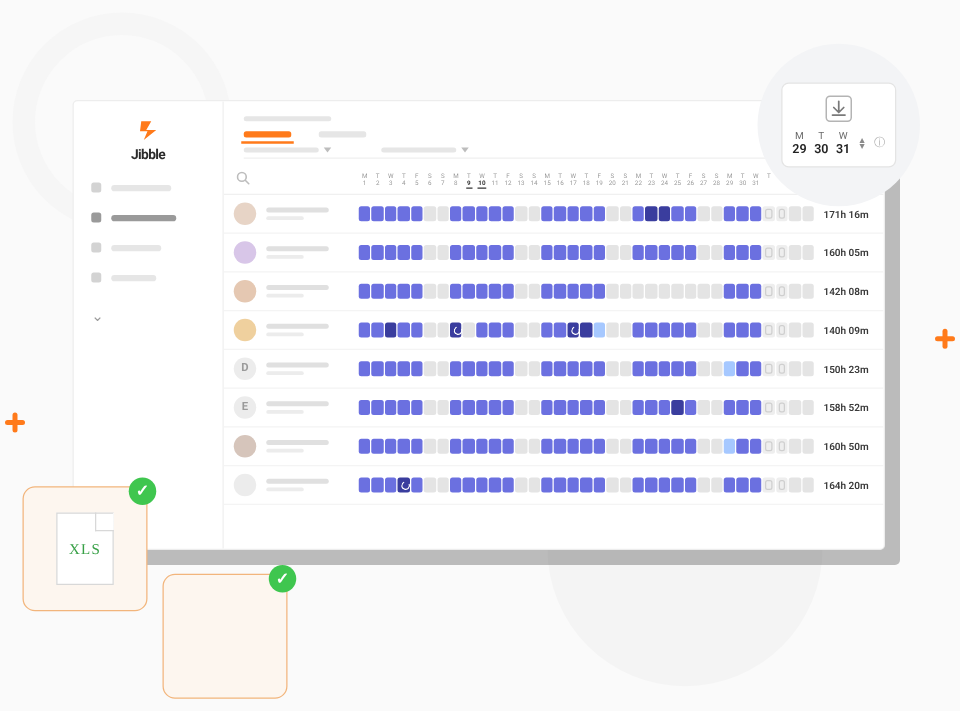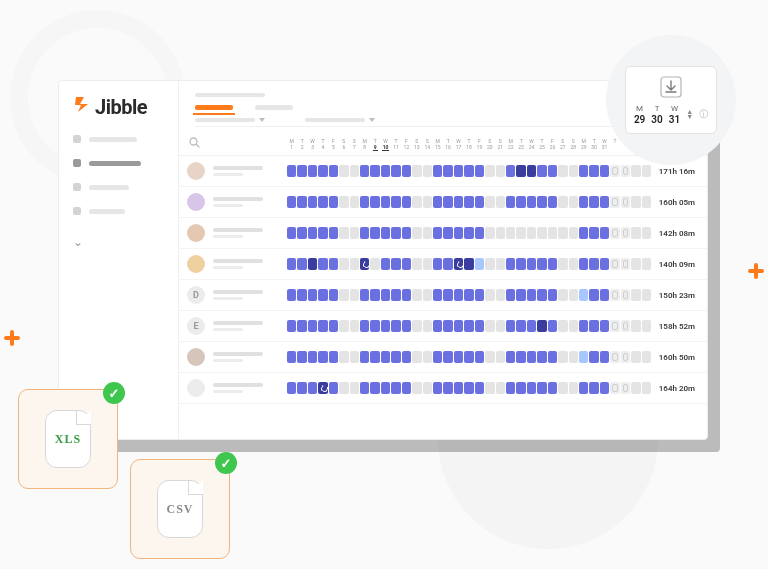--- a/index.html
+++ b/index.html
@@ -66,25 +66,26 @@
   .sidebar {
     width: 120px;
     border-right: 1px solid #f0f0f0;
     padding: 14px 14px;
     display: flex;
     flex-direction: column;
     gap: 10px;
   }
   .brand {
     display: flex;
-    align-items: flex-start;
+    align-items: center;
     gap: 4px;
     font-weight: 700;
-    font-size: 20px;
+    font-size: 11px;
     letter-spacing: -0.5px;
+    flex-direction: column;
   }
   .brand svg { display: block; }
   .nav-item {
     display: flex;
     align-items: center;
     gap: 8px;
     margin-top: 6px;
   }
   .nav-dot {
     width: 8px; height: 8px;
@@ -308,26 +309,26 @@
     display: flex;
     align-items: center; justify-content: center;
     z-index: 10;
   }
   .file-badge.xls { bottom: 80px; left: 18px; }
   .file-badge.csv { bottom: 10px; left: 130px; }
   .file {
     width: 46px; height: 58px;
     background: #fff;
     border: 1.5px solid #d8d8d8;
-    border-radius: 12px;
+    border-radius: 0;
     position: relative;
     display: flex;
     align-items: center; justify-content: center;
     font-family: "Comic Sans MS", "Segoe Script", cursive;
-    font-weight: 700;
+    font-weight: 400;
     color: #8c8c8c;
     letter-spacing: 1px;
   }
   .file:before {
     content: '';
     position: absolute;
     top: -1px; right: -1px;
     width: 14px; height: 14px;
     background: linear-gradient(135deg, transparent 49%, #fff 51%);
     border-left: 1.5px solid #d8d8d8;
@@ -963,17 +964,14 @@
   </div>
 </div>
 
 <div class="file-badge xls">
   <div class="file">
       <span>XLS</span>
     </div>
   <div class="check">✓</div>
 </div>
 <div class="file-badge csv">
-  <div class="file">
-      <span>CSV</span>
-    </div>
   <div class="check">✓</div>
 </div>
 
 </body></html>

